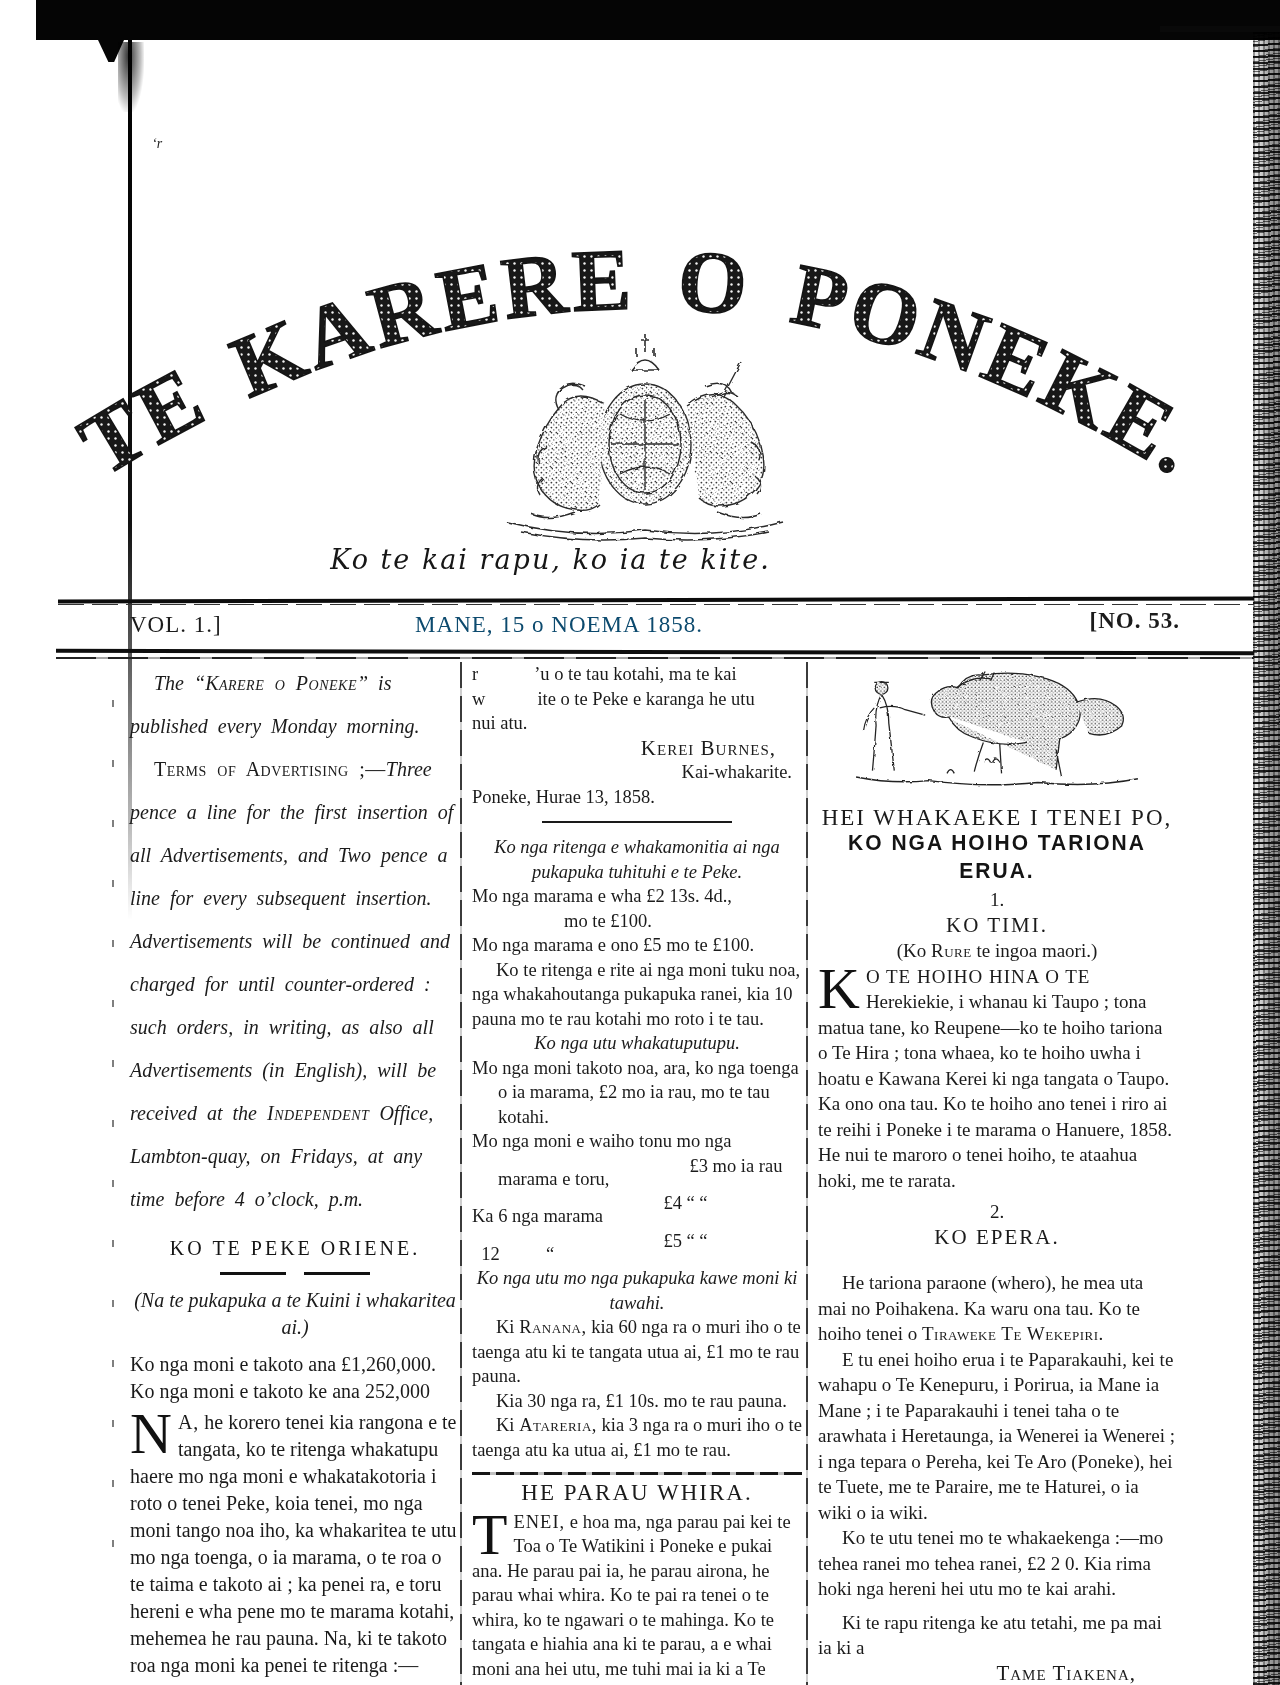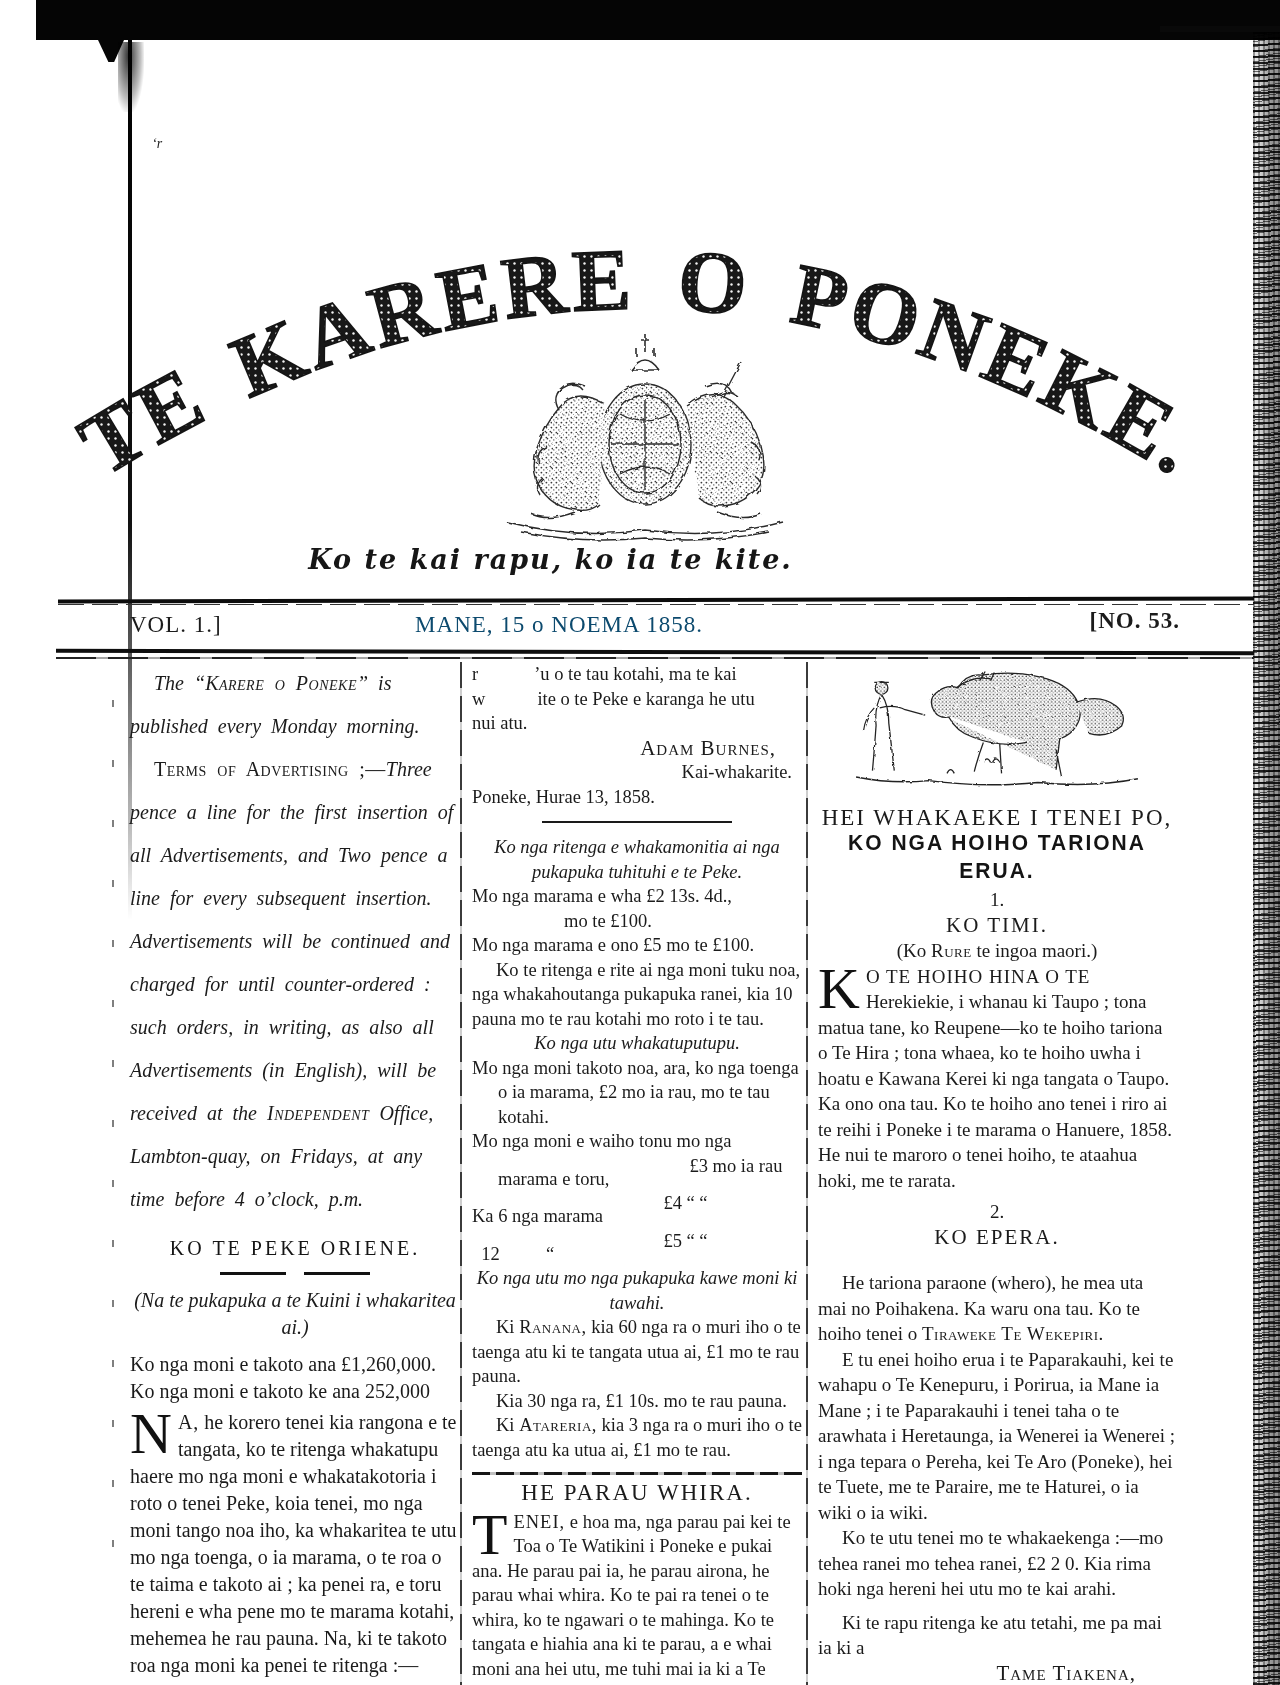--- a/index.html
+++ b/index.html
@@ -26,21 +26,21 @@
       linear-gradient(90deg,transparent 0 15%,rgba(0,0,0,.35) 70% 100%);}
   .scan-right-topline{position:absolute;top:26px;right:0;width:120px;height:6px;background:#090909;}
   .stray-mark{position:absolute;top:136px;left:152px;font-size:14px;font-style:italic;color:#222;text-align:right;}
   .margin-dashes{position:absolute;left:112px;top:700px;width:2px;height:860px;
     background:repeating-linear-gradient(180deg,rgba(0,0,0,.5) 0 7px,transparent 7px 60px);}
 
   
   .masthead-svg{position:absolute;top:148px;left:0;}
   .arms-svg{position:absolute;top:326px;left:455px;}
   .motto{position:absolute;top:544px;left:0;width:1101px;text-align:center;
-    font-size:27px;font-style:italic;font-weight:bold;letter-spacing:2px;
+    font-size:27px;font-style:italic;font-weight:normal;letter-spacing:2px;
     font-family:"DejaVu Serif", serif;color:#161616;}
 
   .rule-a{position:absolute;left:58px;right:26px;top:598px;height:4px;background:#0c0c0c;
     transform:rotate(-.15deg);}
   .rule-a2{position:absolute;left:58px;right:26px;top:604px;height:1px;
     background:repeating-linear-gradient(90deg,#333 0 26px,transparent 26px 34px);}
   .dateline-row{position:absolute;left:58px;right:100px;top:612px;height:34px;font-size:23px;}
   .dateline-vol{position:absolute;left:72px;top:0;letter-spacing:1px;}
   .dateline-date{position:absolute;left:0;right:120px;top:0;text-align:center;letter-spacing:1px;font-weight:normal;color:#0c4a6e;}
   .dateline-no{position:absolute;right:0;top:-4px;letter-spacing:1px;font-weight:bold;}
@@ -206,21 +206,21 @@
 </div>
 
 <div class="col" id="col2">
   <p>
     <span>r</span><span style="display:inline-block;width:56px"></span><span>’u o te tau kotahi, ma te kai</span>
   </p>
   <p>
     <span>w</span><span style="display:inline-block;width:52px"></span><span>ite o te Peke e karanga  he utu</span>
   </p>
   <p>nui atu.</p>
-  <p class="sig-name sc">Adam Burnes,</p>
+  <p class="sig-name sc">Kerei Burnes,</p>
   <p class="sig-role">Kai-whakarite.</p>
   <p>Poneke, Hurae 13, 1858.</p>
   <div class="rule-mid"></div>
   <p class="it center">Ko nga ritenga e whakamonitia ai nga pukapuka tuhituhi e te Peke.</p>
   <p class="hang">
     <span>Mo nga marama e wha  £2  13s.  4d.,</span>
     <span class="sub-line">mo te £100.</span>
   </p>
   <p>Mo nga marama e ono £5 mo te £100.</p>
   <p class="indent">Ko te ritenga e rite ai nga moni tuku noa, nga whakahoutanga pukapuka ranei, kia 10 pauna mo te rau kotahi mo roto i te tau.</p>

